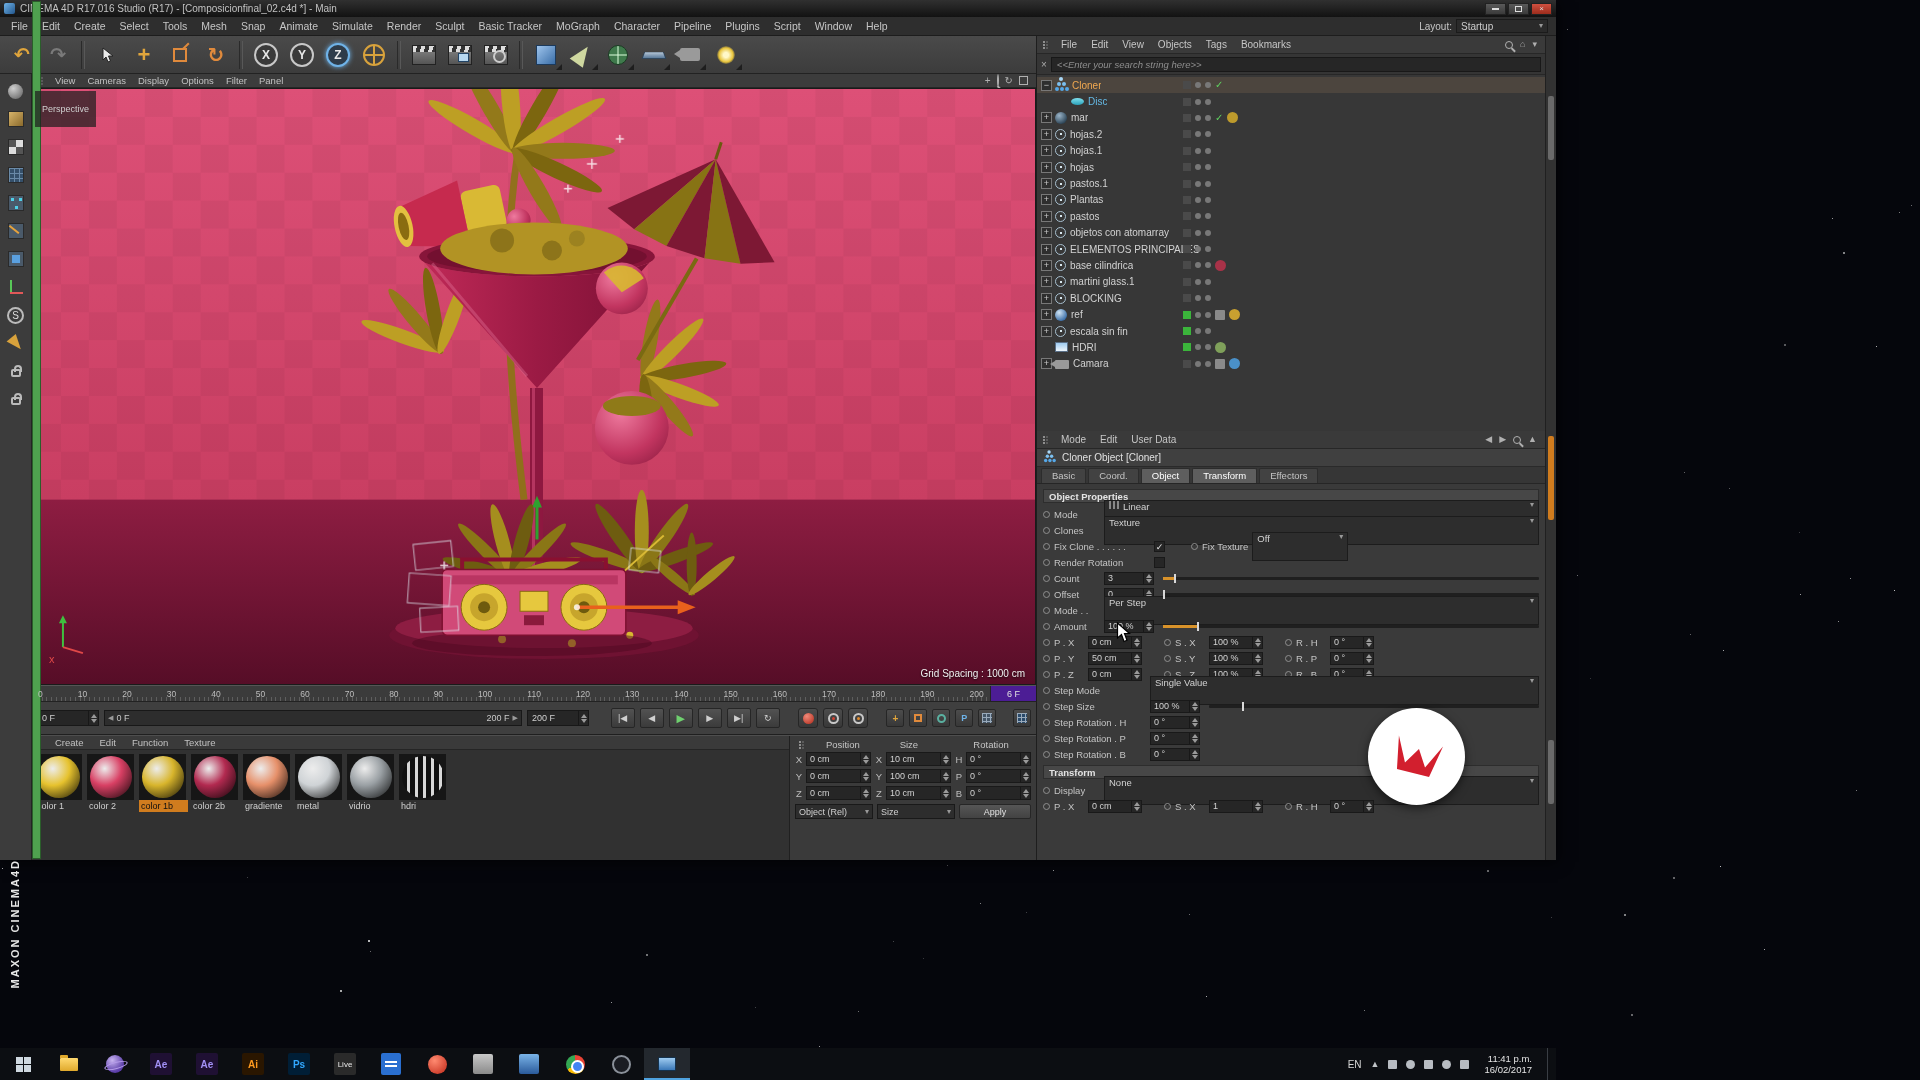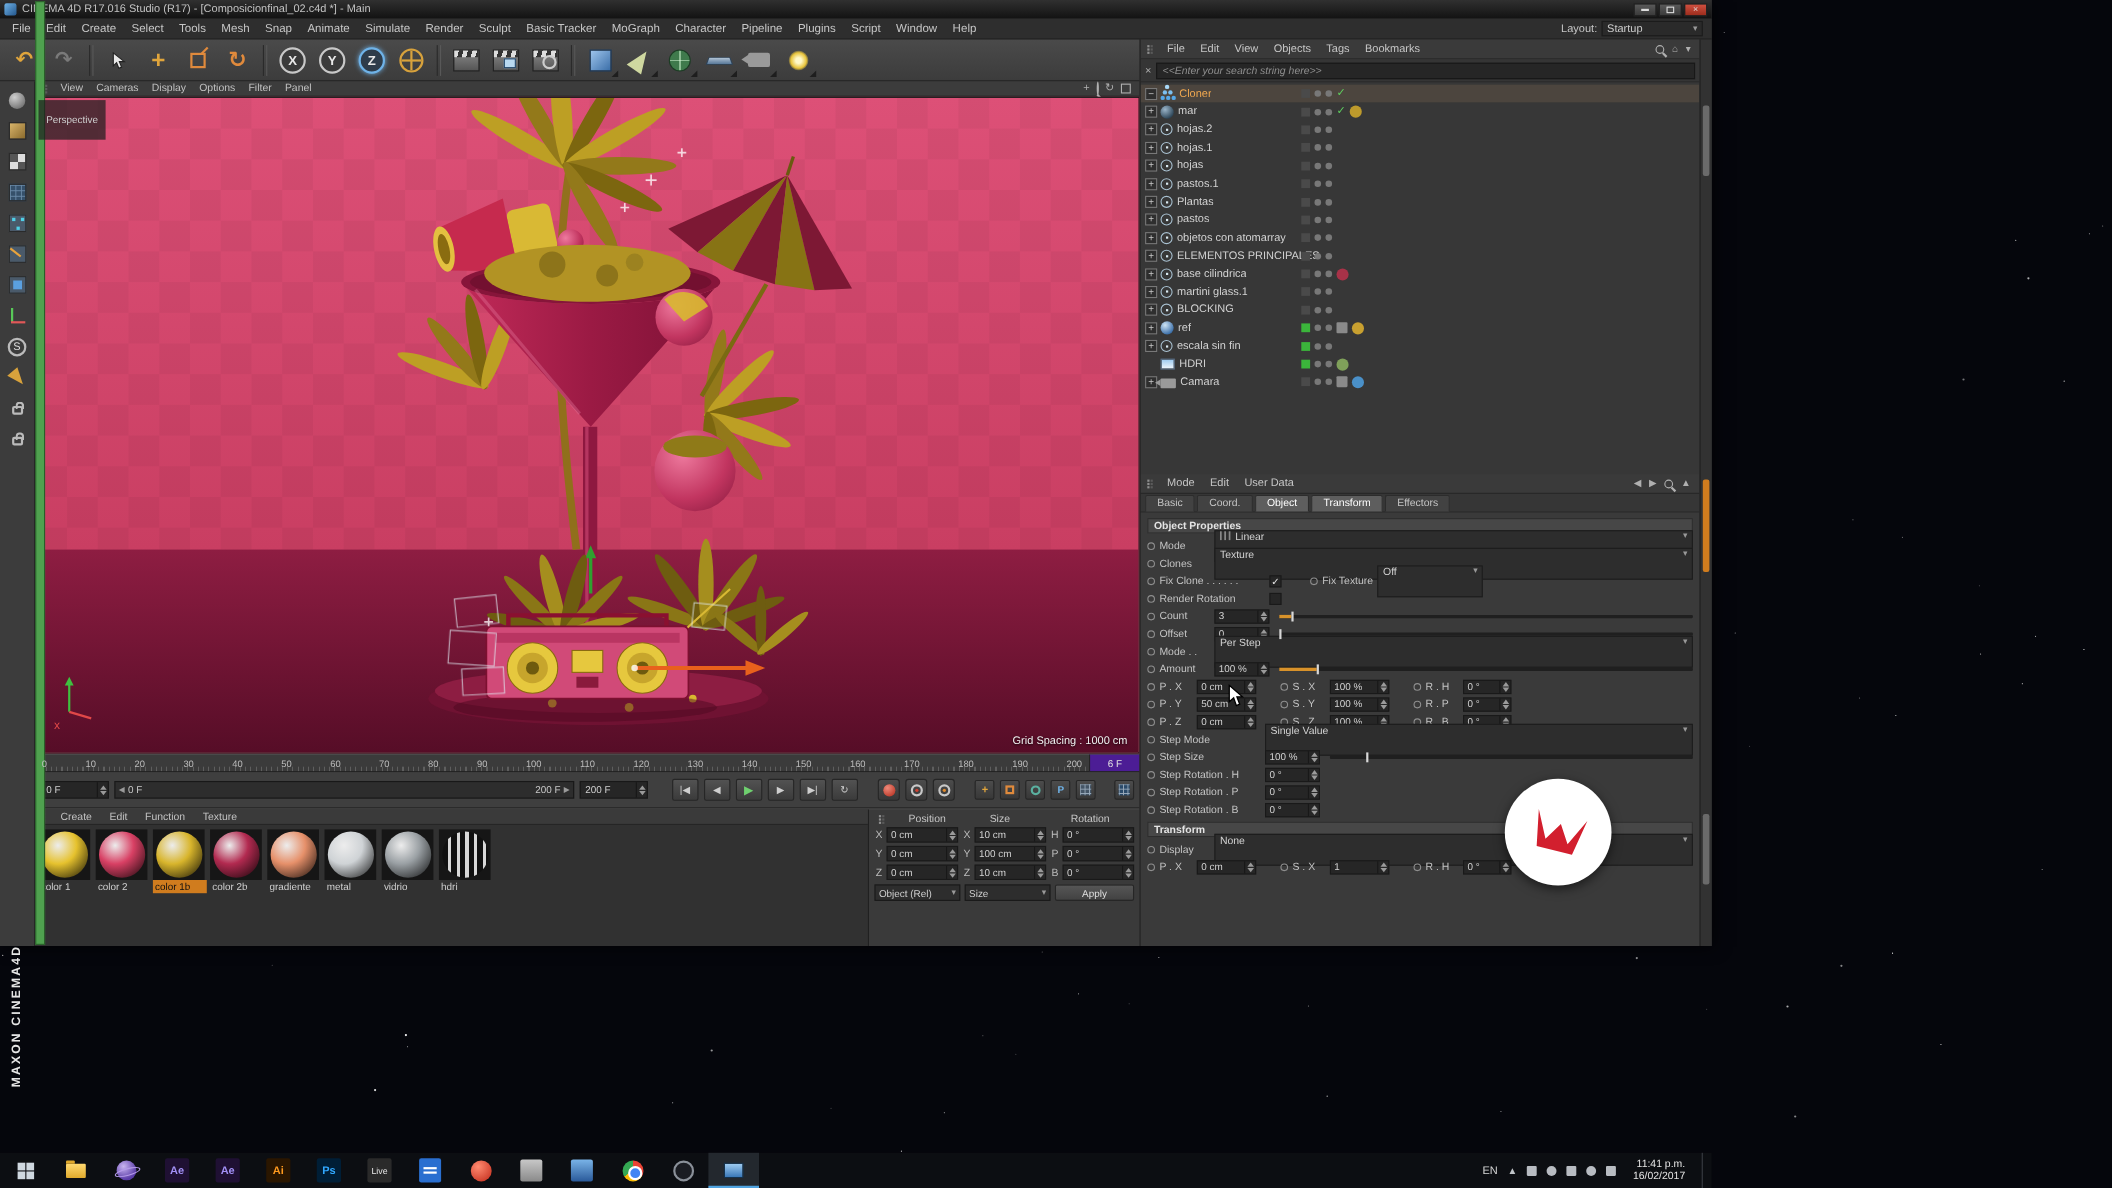--- a/index.html
+++ b/index.html
@@ -1046,20 +1046,31 @@
           <span class="oi i-cloner"></span>
           <span class="onm selname">Cloner</span>
           <span class="ocols">
               <span class="olayer"></span>
               <span class="odot"></span>
               <span class="odot"></span>
               <span class="ochk">✓</span>
             </span>
         </div>
         <div class="orow">
+          <span class="twspace"></span>
+            <span class="d1"></span>
+          <span class="oi i-disc"></span>
+          <span class="onm childname">Disc</span>
+          <span class="ocols">
+              <span class="olayer"></span>
+              <span class="odot"></span>
+              <span class="odot"></span>
+            </span>
+        </div>
+        <div class="orow">
           <span class="tw">+</span>
           <span class="oi i-sphdark"></span>
           <span class="onm">mar</span>
           <span class="ocols">
               <span class="olayer"></span>
               <span class="odot"></span>
               <span class="odot"></span>
               <span class="ochk">✓</span>
               <span class="tagball" style="background: rgb(189, 154, 44);"></span>
             </span>
@@ -1228,20 +1239,24 @@
             <span class="mi">Mode</span>
             <span class="mi">Edit</span>
             <span class="mi">User Data</span>
           </div>
         <div class="mright">
           <span class="mr">◀</span>
           <span class="mr">▶</span>
           <span class="magico"></span>
           <span class="mr">▲</span>
         </div>
+      </div>
+      <div class="am-title">
+        <span class="i-cloner" style="transform:scale(.85)"></span>
+        <span>Cloner Object [Cloner]</span>
       </div>
       <div class="am-tabs">
         <span class="tab">Basic</span>
         <span class="tab">Coord.</span>
         <span class="tab active">Object</span>
         <span class="tab active">Transform</span>
         <span class="tab">Effectors</span>
       </div>
 
       <div class="am-body">

